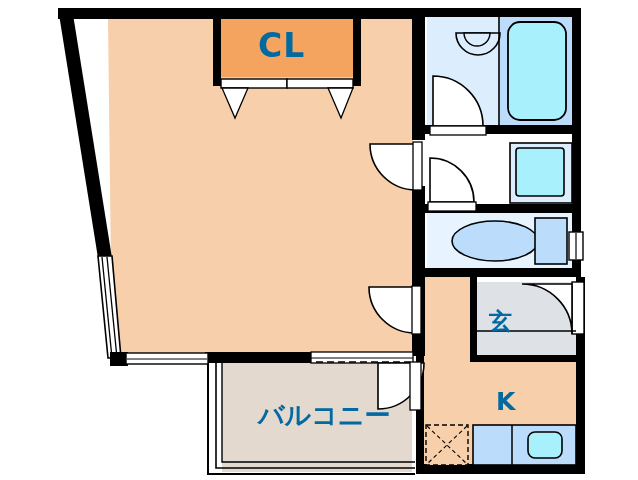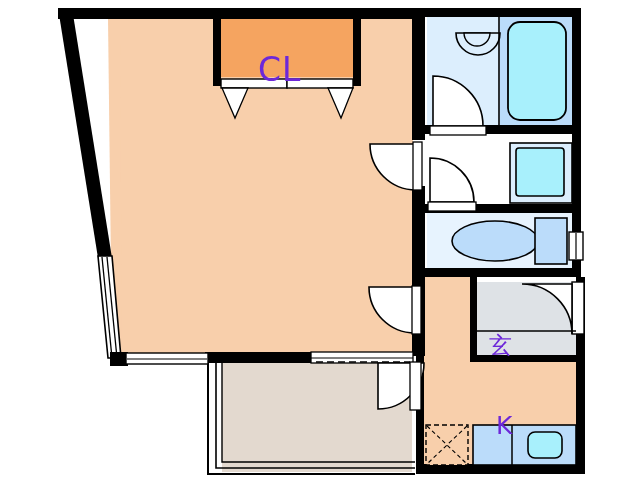--- a/index.html
+++ b/index.html
@@ -1,20 +1,20 @@
 <!DOCTYPE html>
 <html><head>
 <meta charset="utf-8">
 <style>
   html,body{margin:0;padding:0;background:#ffffff;}
   body{font-family:"Liberation Sans","DejaVu Sans",sans-serif;}
   #plan{position:relative;width:638px;height:480px;background:#ffffff;overflow:hidden;}
   #plan svg{position:absolute;left:0;top:0;}
-  .lbl{position:absolute;color:#6d28d9;font-weight:400;white-space:nowrap;
-       font-family:"DejaVu Sans","Liberation Sans",sans-serif;margin-top:24px;}
+  .lbl{position:absolute;color:#0369a1;font-weight:700;white-space:nowrap;
+       font-family:"DejaVu Sans","Liberation Sans",sans-serif;}
   #label-main{left:166px;top:200px;font-size:37px;letter-spacing:0px;}
   #label-cl{left:258px;top:26px;font-size:33px;letter-spacing:1px;}
   #label-balcony{left:258px;top:398px;font-size:26px;}
   #label-genkan{left:489px;top:306px;font-size:23px;}
   #label-kitchen{left:496px;top:387px;font-size:25px;}
 </style>
 </head>
 <body>
 
 <div id="plan">
@@ -150,18 +150,19 @@
     <line x1="427" y1="426" x2="467" y2="464" stroke="#000" stroke-width="1.1" stroke-dasharray="4,3"></line>
     <line x1="467" y1="426" x2="427" y2="464" stroke="#000" stroke-width="1.1" stroke-dasharray="4,3"></line>
 
     <line x1="476" y1="331" x2="576" y2="331" stroke="#000" stroke-width="1.6"></line>
 
   </svg>
 
 
   <div class="lbl" id="label-cl">CL</div>
 
+  <div class="lbl" id="label-balcony">バルコニー</div>
 
   <div class="lbl" id="label-genkan">玄</div>
 
   <div class="lbl" id="label-kitchen">K</div>
 
 </div>
 
 </body></html>

